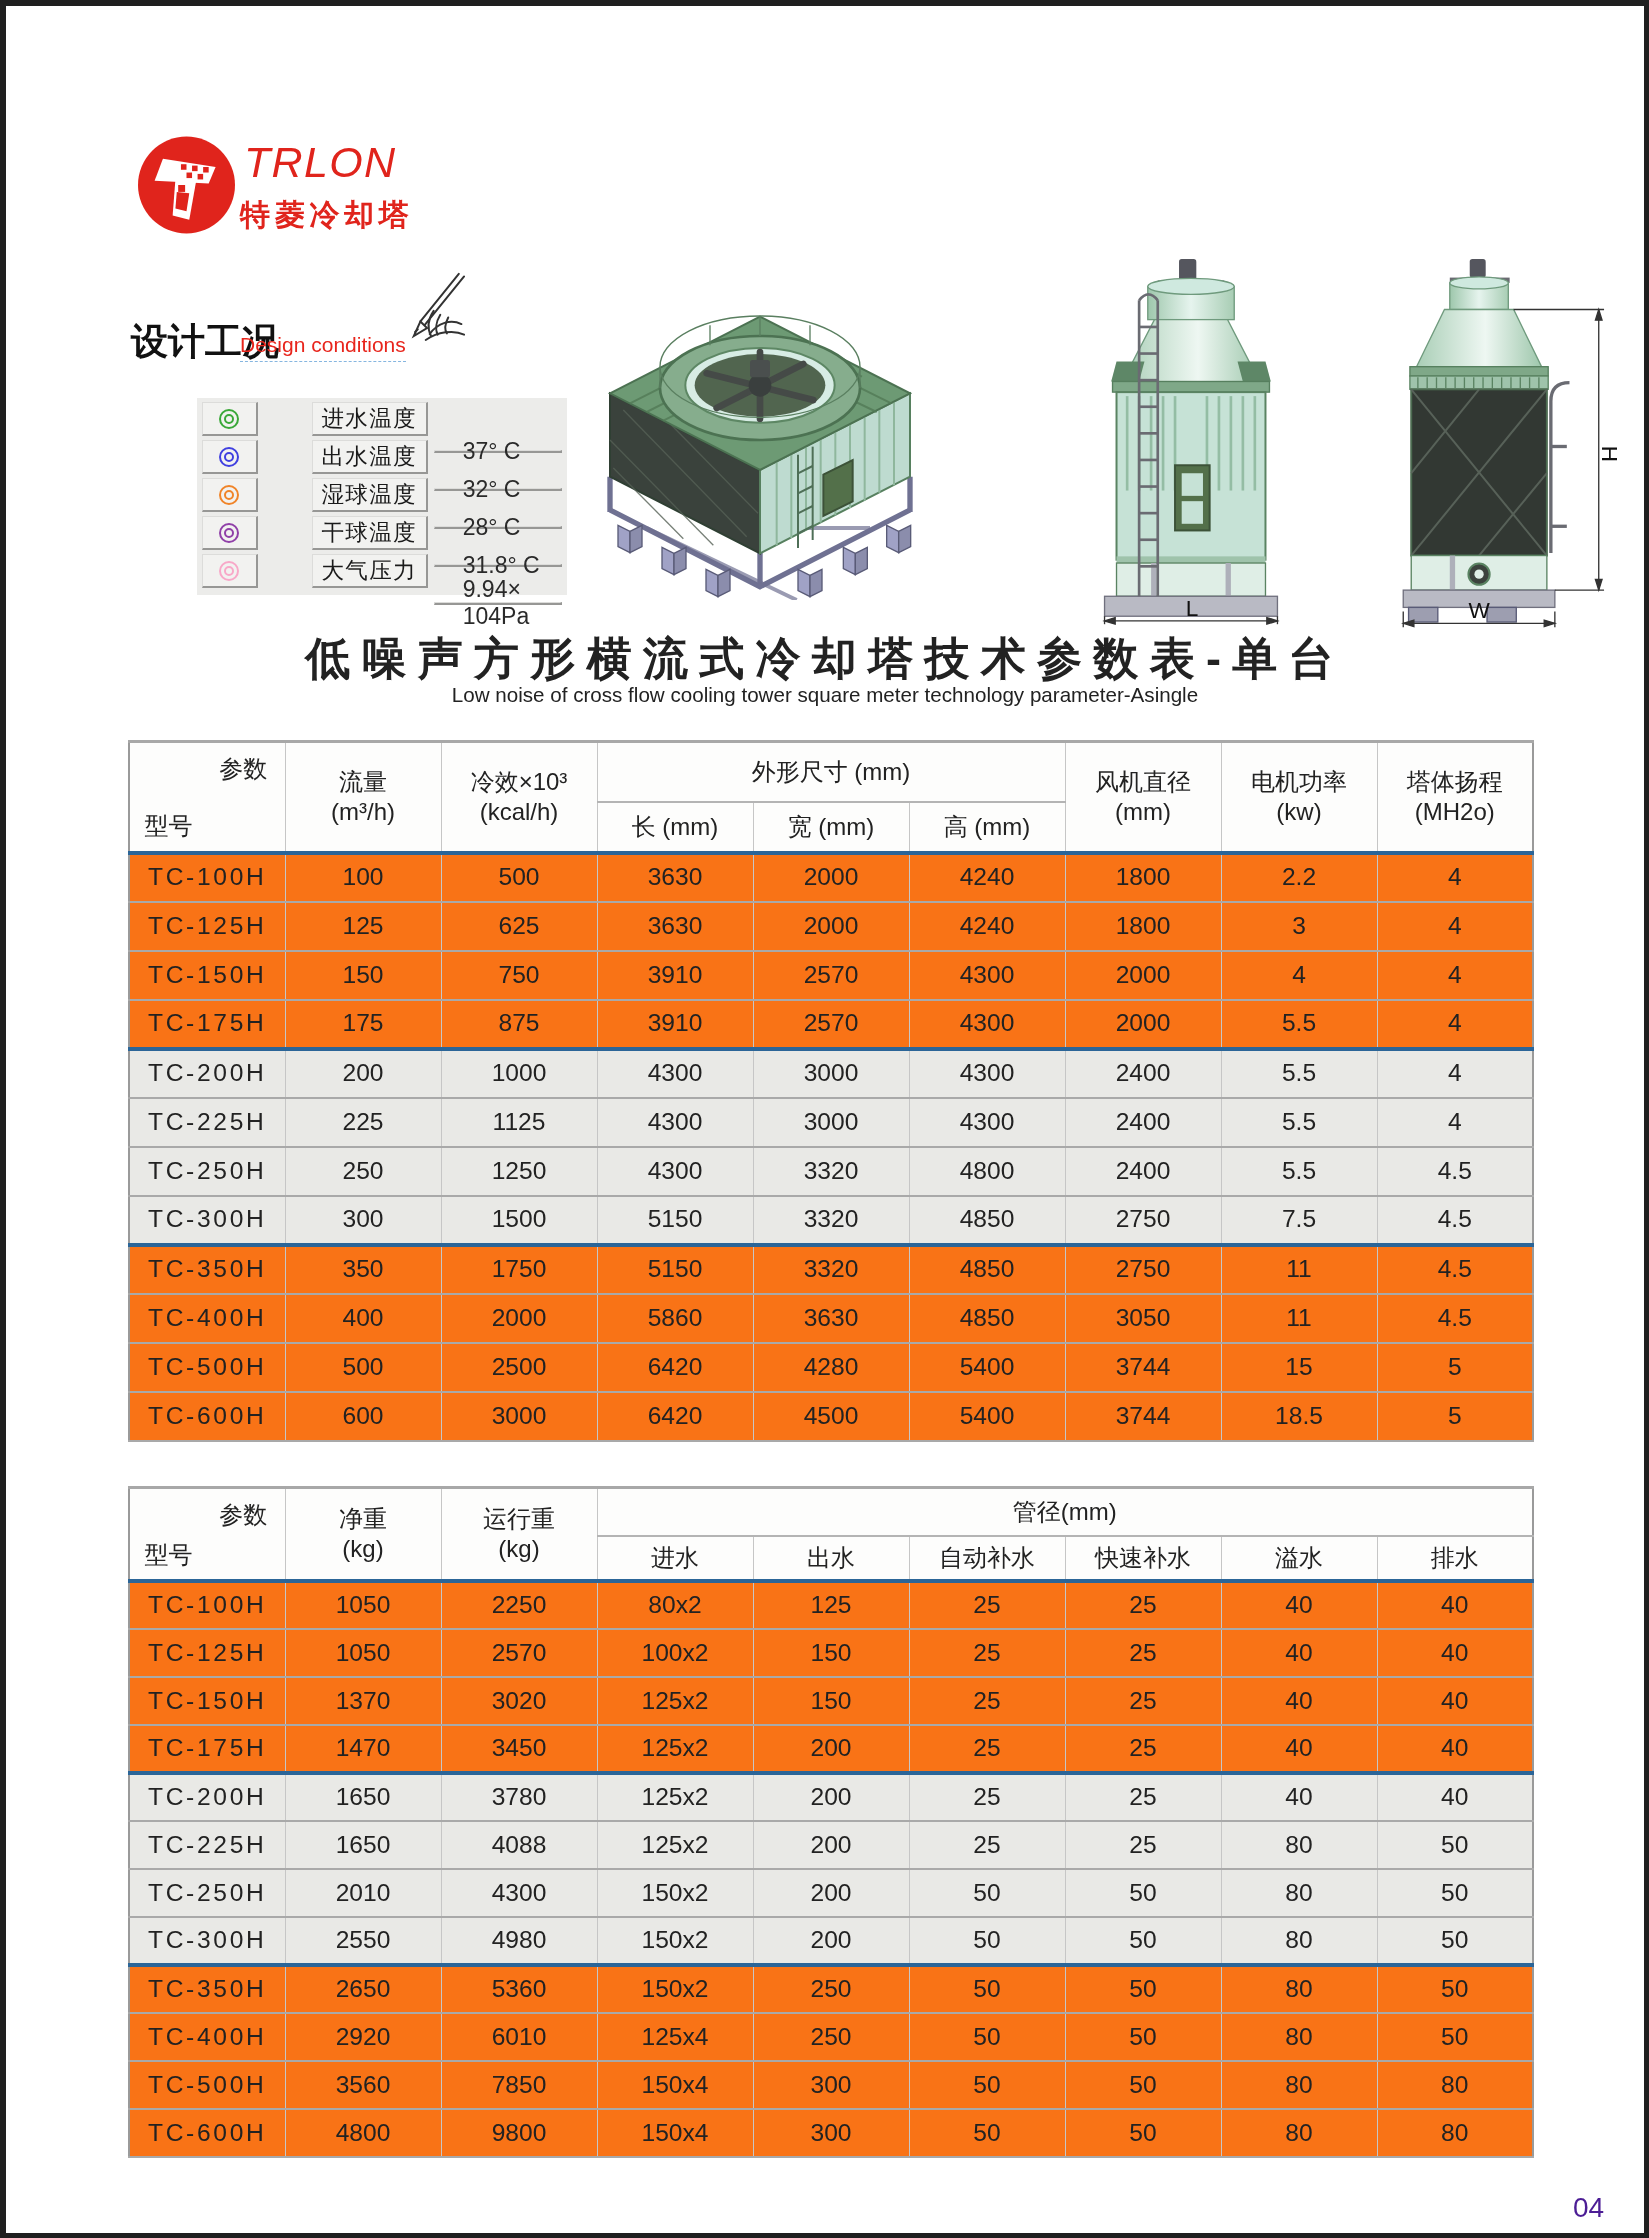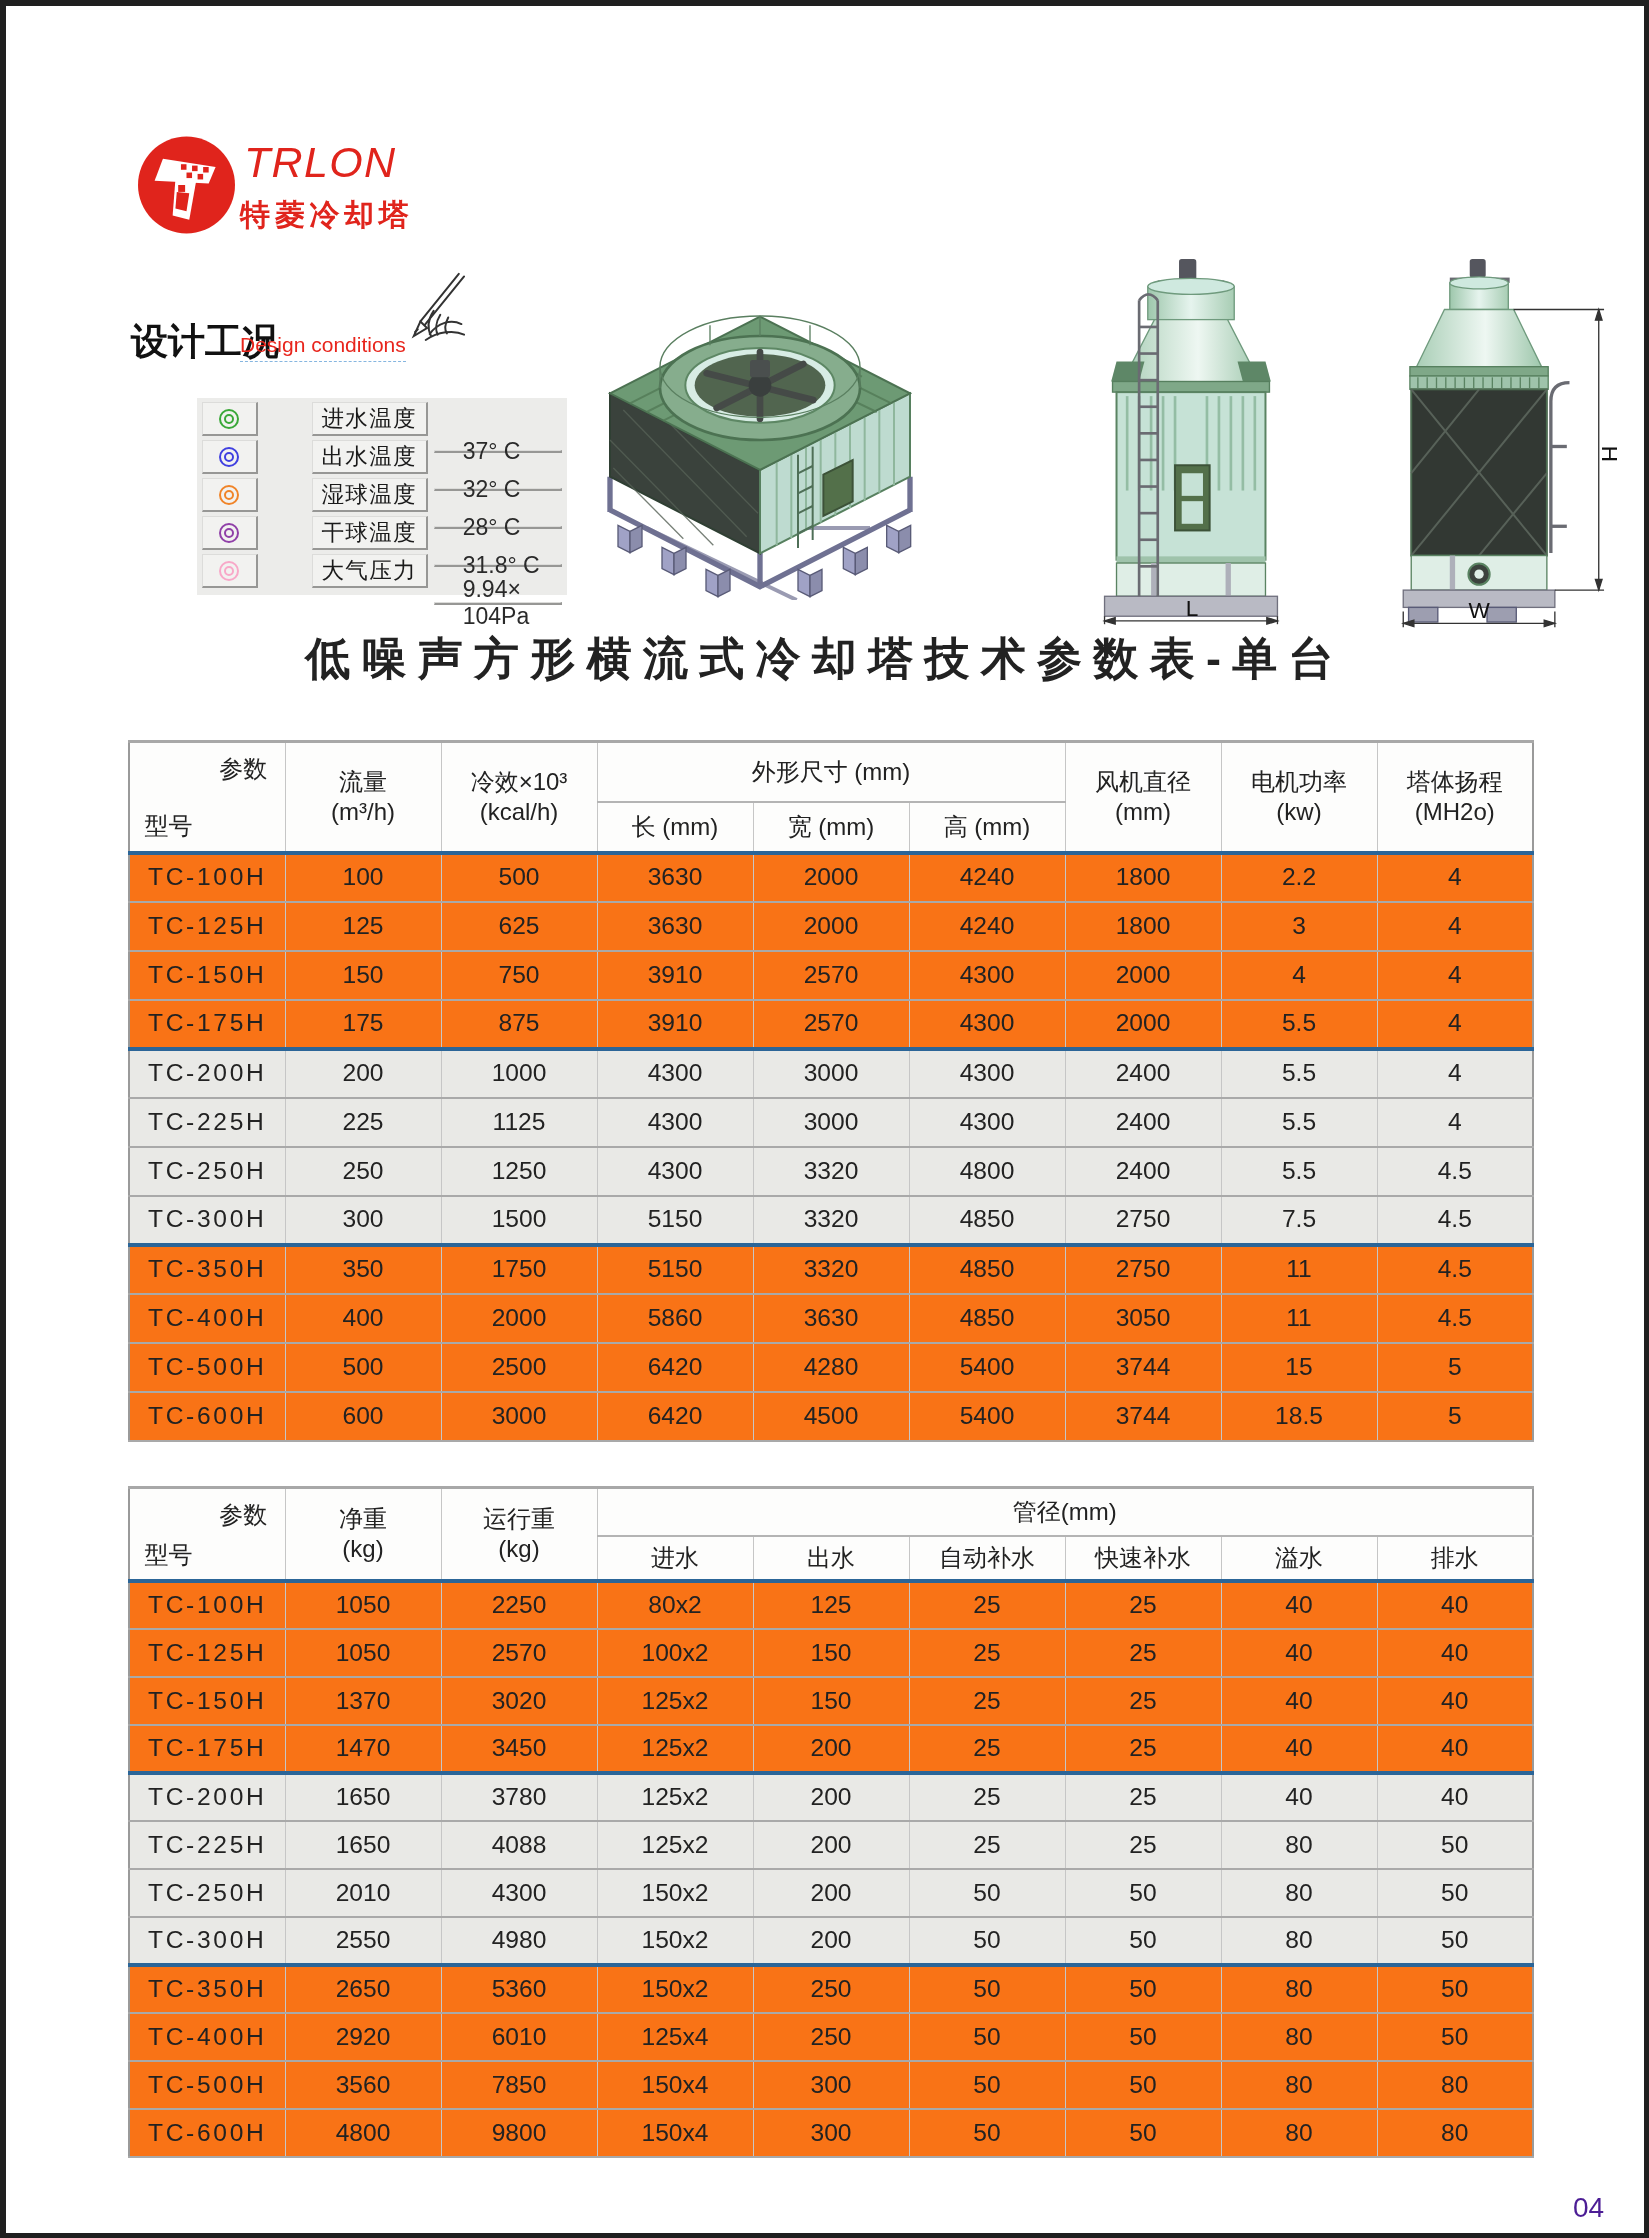--- a/index.html
+++ b/index.html
@@ -383,20 +383,21 @@
       <line x1="50" y1="548" x2="50" y2="572"></line>
         <line x1="278" y1="548" x2="278" y2="572"></line>
       <line x1="50" y1="566" x2="278" y2="566"></line>
       <polygon points="50,566 66,561 66,571"></polygon>
         <polygon points="278,566 262,561 262,571"></polygon>
     </g>
     <text x="148" y="558" font-size="34" fill="#111">W</text>
   </svg>
 
   <div class="section-title-zh">低噪声方形横流式冷却塔技术参数表-单台</div>
+  <div class="section-title-en">Low noise of cross flow cooling tower square meter technology parameter-Asingle</div>
 
   <div class="tbl-wrap1">
     <table class="param t1">
       <colgroup>
           <col>
           <col>
           <col>
           <col>
           <col>
           <col>

